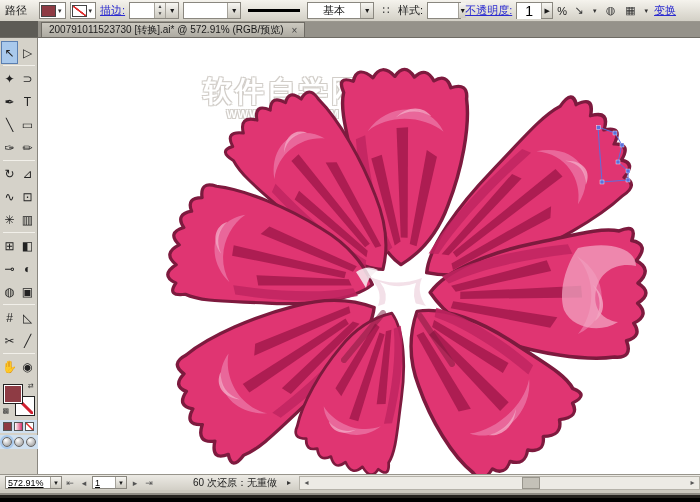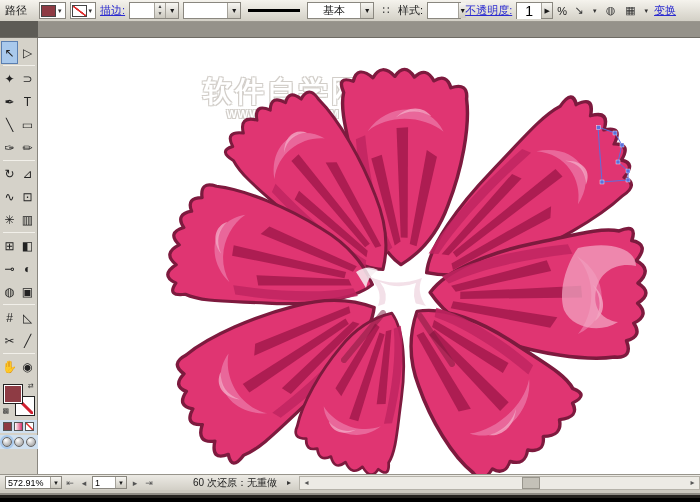--- a/index.html
+++ b/index.html
@@ -75,21 +75,21 @@
   .p-deep { fill:var(--petal_deep); opacity:.85; }
   .p-light { fill:var(--petal_light); opacity:.9; }
   .p-pale { fill:var(--petal_pale); opacity:.8; }
   .sel-line { fill:none; stroke:var(--selection_blue); stroke-width:1px; }
   .sel-anchor { fill:var(--selection_blue); stroke:#fff; stroke-width:.4px; }
 
   
   .status-bar { height:16px; flex:0 0 16px; background:linear-gradient(#eceae4,#d2cfc6); border-top:1px solid #98958c;
     display:flex; align-items:center; padding-left:5px; font-size:10px; gap:2px; }
   .sb-combo { display:flex; align-items:center; height:13px; border:1px solid #8a877f; background:#fff; }
-  .sb-combo input { border:none; outline:none; font-size:9px; padding:0 2px; font-family:"Liberation Sans",sans-serif; }
+  .sb-combo input { border:none; outline:none; font-size:9px; padding:0 2px; font-family:"Liberation Sans",sans-serif;text-decoration:underline; }
   .sb-combo .btn { width:11px; align-self:stretch; background:linear-gradient(#f7f6f2,#ccc9bf); border-left:1px solid #a5a29a;
     display:flex; align-items:center; justify-content:center; font-size:6px; }
   .nav-btn { width:12px; text-align:center; color:#555; font-size:9px; }
   .undo-text { margin-left:36px; white-space:nowrap; }
   .popout { margin-left:8px; font-size:8px; color:#333; }
   .hscroll { flex:1 1 auto; display:flex; align-items:center; height:14px; margin-left:6px; background:#edebe5; border:1px solid #b5b2a9; }
   .hs-btn { width:13px; text-align:center; font-size:8px; color:#555; }
   .hs-track { flex:1; position:relative; height:100%; }
   .hs-thumb { position:absolute; left:56%; top:0; width:18px; height:100%; background:#c4c1b8; border:1px solid #98958c; }
 
@@ -144,20 +144,24 @@
     <span class="icon-btn">↘</span>
     <span class="dd">▾</span>
     <span class="icon-btn">◍</span>
     <span class="icon-btn">▦</span>
     <span class="dd">▾</span>
     <a class="cb-link">变换</a>
   </div>
 
   <div class="tab-bar">
     <div class="tab-corner"></div>
+    <div class="doc-tab">
+      <span>200791011523730 [转换].ai* @ 572.91% (RGB/预览)</span>
+      <span class="tab-close">×</span>
+    </div>
   </div>
 
   <div class="main">
 
     <div class="tools">
       <div class="tool-row">
         <span class="tool selected">↖</span>
         <span class="tool">▷</span>
       </div>
       <div class="tool-div"></div>

